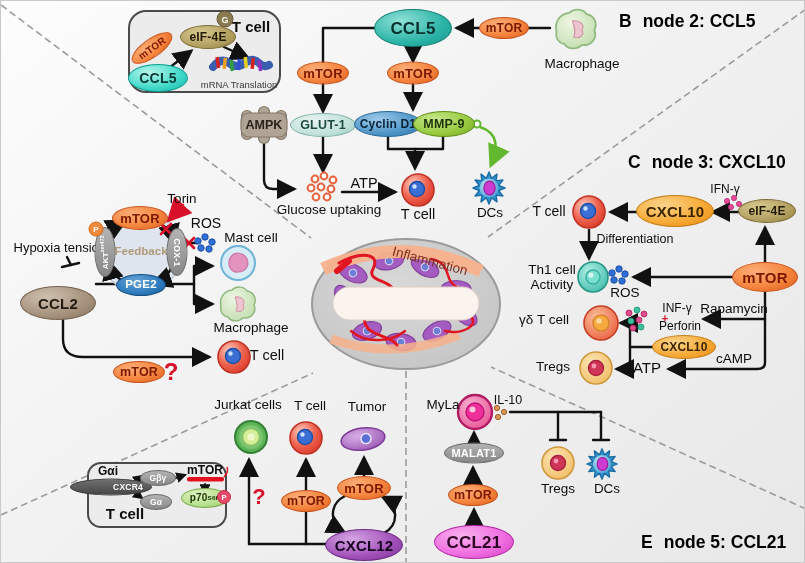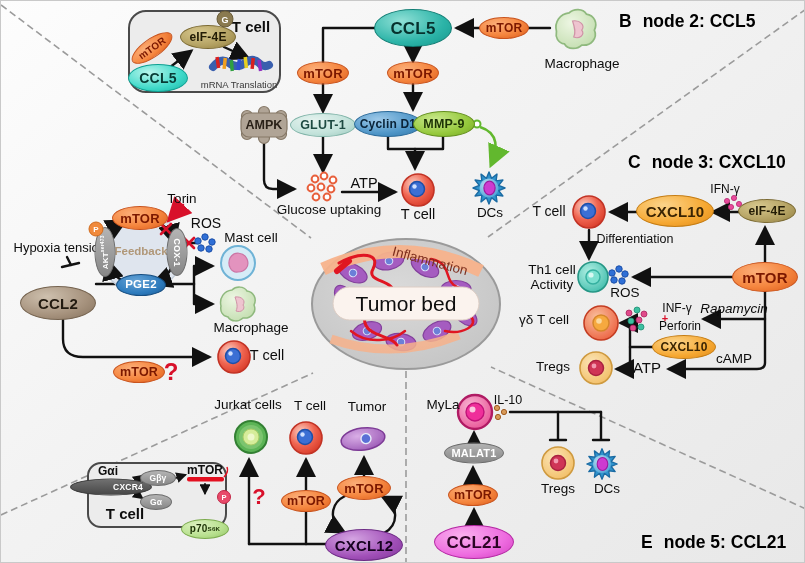--- a/index.html
+++ b/index.html
@@ -418,50 +418,49 @@
     </div>
 <div class="circ" style="left:95px;top:228px;width:13px;height:13px;background:#f08a3c;border:1px solid #d06a1c;color:#fff;font-size:8px;">P</div>
 <div class="pill p-blue" style="left:140px;top:284px;width:48px;height:20px;font-size:11.5px;">PGE2</div>
 <div class="pill p-tan" style="left:57px;top:282px;width:74px;height:32px;font-size:15px;">CCL2</div>
 <div class="lbl" style="left:250px;top:237px;">Mast cell</div>
 <div class="lbl" style="left:250px;top:327px;">Macrophage</div>
 <div class="pill p-mtor" style="left:138px;top:371px;width:50px;height:20px;font-size:12.5px;">mTOR</div>
 <div class="qmark" style="left:170px;top:371px;font-size:24px;">?</div>
 <div class="lbl" style="left:266px;top:354px;font-size:14.5px;">T cell</div>
 
-<div class="lbl" style="left:405px;top:303px;font-size:21px;">Tumor bed</div>
 <div class="lbl" style="left:429px;top:260px;font-size:13.5px;color:#7c2d1c;transform:translate(-50%,-50%) rotate(15deg);">Inflammation</div>
 
 <div class="lbl" style="left:548px;top:211px;font-size:14px;">T cell</div>
 <div class="pill p-gold" style="left:674px;top:210px;width:76px;height:30px;font-size:15px;">CXCL10</div>
 <div class="lbl" style="left:724px;top:189px;font-size:12px;">IFN-γ</div>
 <div class="pill p-khaki" style="left:766px;top:210px;width:56px;height:22px;font-size:12px;">eIF-4E</div>
 <div class="lbl" style="left:634px;top:238px;font-size:12.5px;">Differentiation</div>
 <div class="lbl" style="left:551px;top:276px;">
       <div>Th1 cell</div>
       <div>Activity</div>
     </div>
 <div class="lbl" style="left:624px;top:292px;">ROS</div>
 <div class="pill p-mtor" style="left:764px;top:276px;width:64px;height:28px;font-size:15px;">mTOR</div>
 <div class="lbl" style="left:676px;top:308px;font-size:12px;">INF-γ</div>
 <div class="lbl" style="left:664px;top:317px;font-size:11px;color:#d8102a;font-weight:700;">+</div>
 <div class="lbl" style="left:679px;top:326px;font-size:12px;">Perforin</div>
-<div class="lbl" style="left:733px;top:308px;font-style:italic;">Rapamycin</div>
+<div class="lbl" style="left:733px;top:308px;">Rapamycin</div>
 <div class="lbl" style="left:543px;top:319px;">γδ T cell</div>
 <div class="pill p-gold" style="left:683px;top:346px;width:62px;height:22px;font-size:12px;">CXCL10</div>
 <div class="lbl" style="left:646px;top:367px;font-size:15px;">ATP</div>
 <div class="lbl" style="left:733px;top:358px;">cAMP</div>
 <div class="lbl" style="left:552px;top:366px;">Tregs</div>
 
 <div class="lbl" style="left:107px;top:471px;font-size:12px;font-weight:700;">Gαi</div>
 <div class="pill p-darkgray" style="left:110px;top:486px;width:46px;height:15px;font-size:8.5px;">CXCR4</div>
 <div class="pill p-gray" style="left:157px;top:477px;width:34px;height:14px;font-size:8.5px;">Gβγ</div>
 <div class="pill p-gray" style="left:155px;top:501px;width:30px;height:14px;font-size:8.5px;">Gα</div>
 <div class="lbl" style="left:204px;top:470px;font-size:12px;font-weight:700;">mTOR</div>
-<div class="pill p-lightgreen" style="left:204px;top:528px;width:46px;height:18px;font-size:10px;">
+<div class="pill p-lightgreen" style="left:204px;top:497px;width:46px;height:18px;font-size:10px;">
       <span>p70</span>
       <sup>S6K</sup>
     </div>
 <div class="circ" style="left:223px;top:496px;width:12px;height:12px;background:#e84a6a;border:1px solid #c22848;color:#fff;font-size:7.5px;">P</div>
 <div class="lbl" style="left:124px;top:513px;font-weight:700;font-size:15px;">T cell</div>
 
 <div class="lbl" style="left:247px;top:404px;">Jurkat cells</div>
 <div class="lbl" style="left:309px;top:405px;">T cell</div>
 <div class="lbl" style="left:366px;top:406px;">Tumor</div>
 <div class="qmark" style="left:258px;top:496px;font-size:22px;">?</div>

